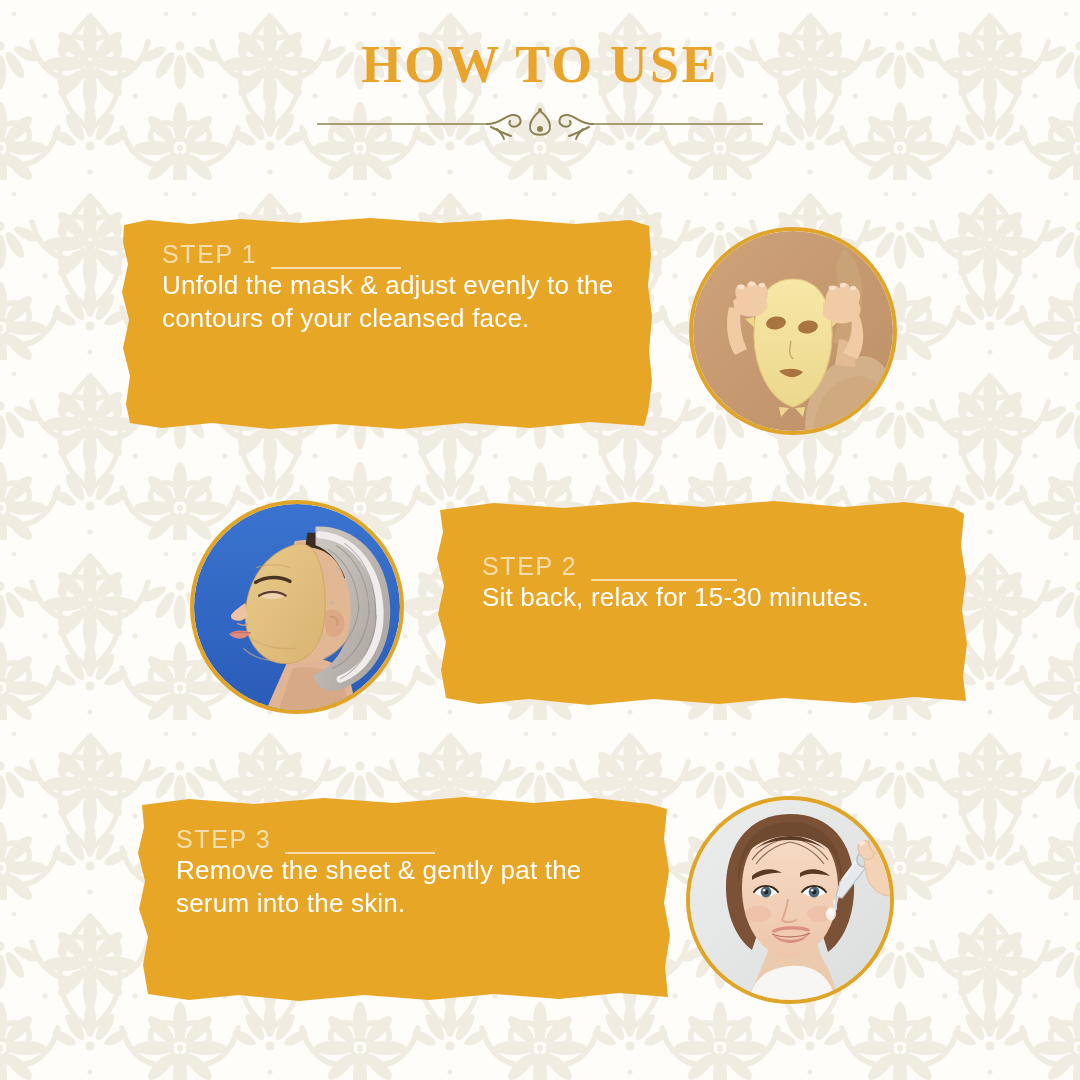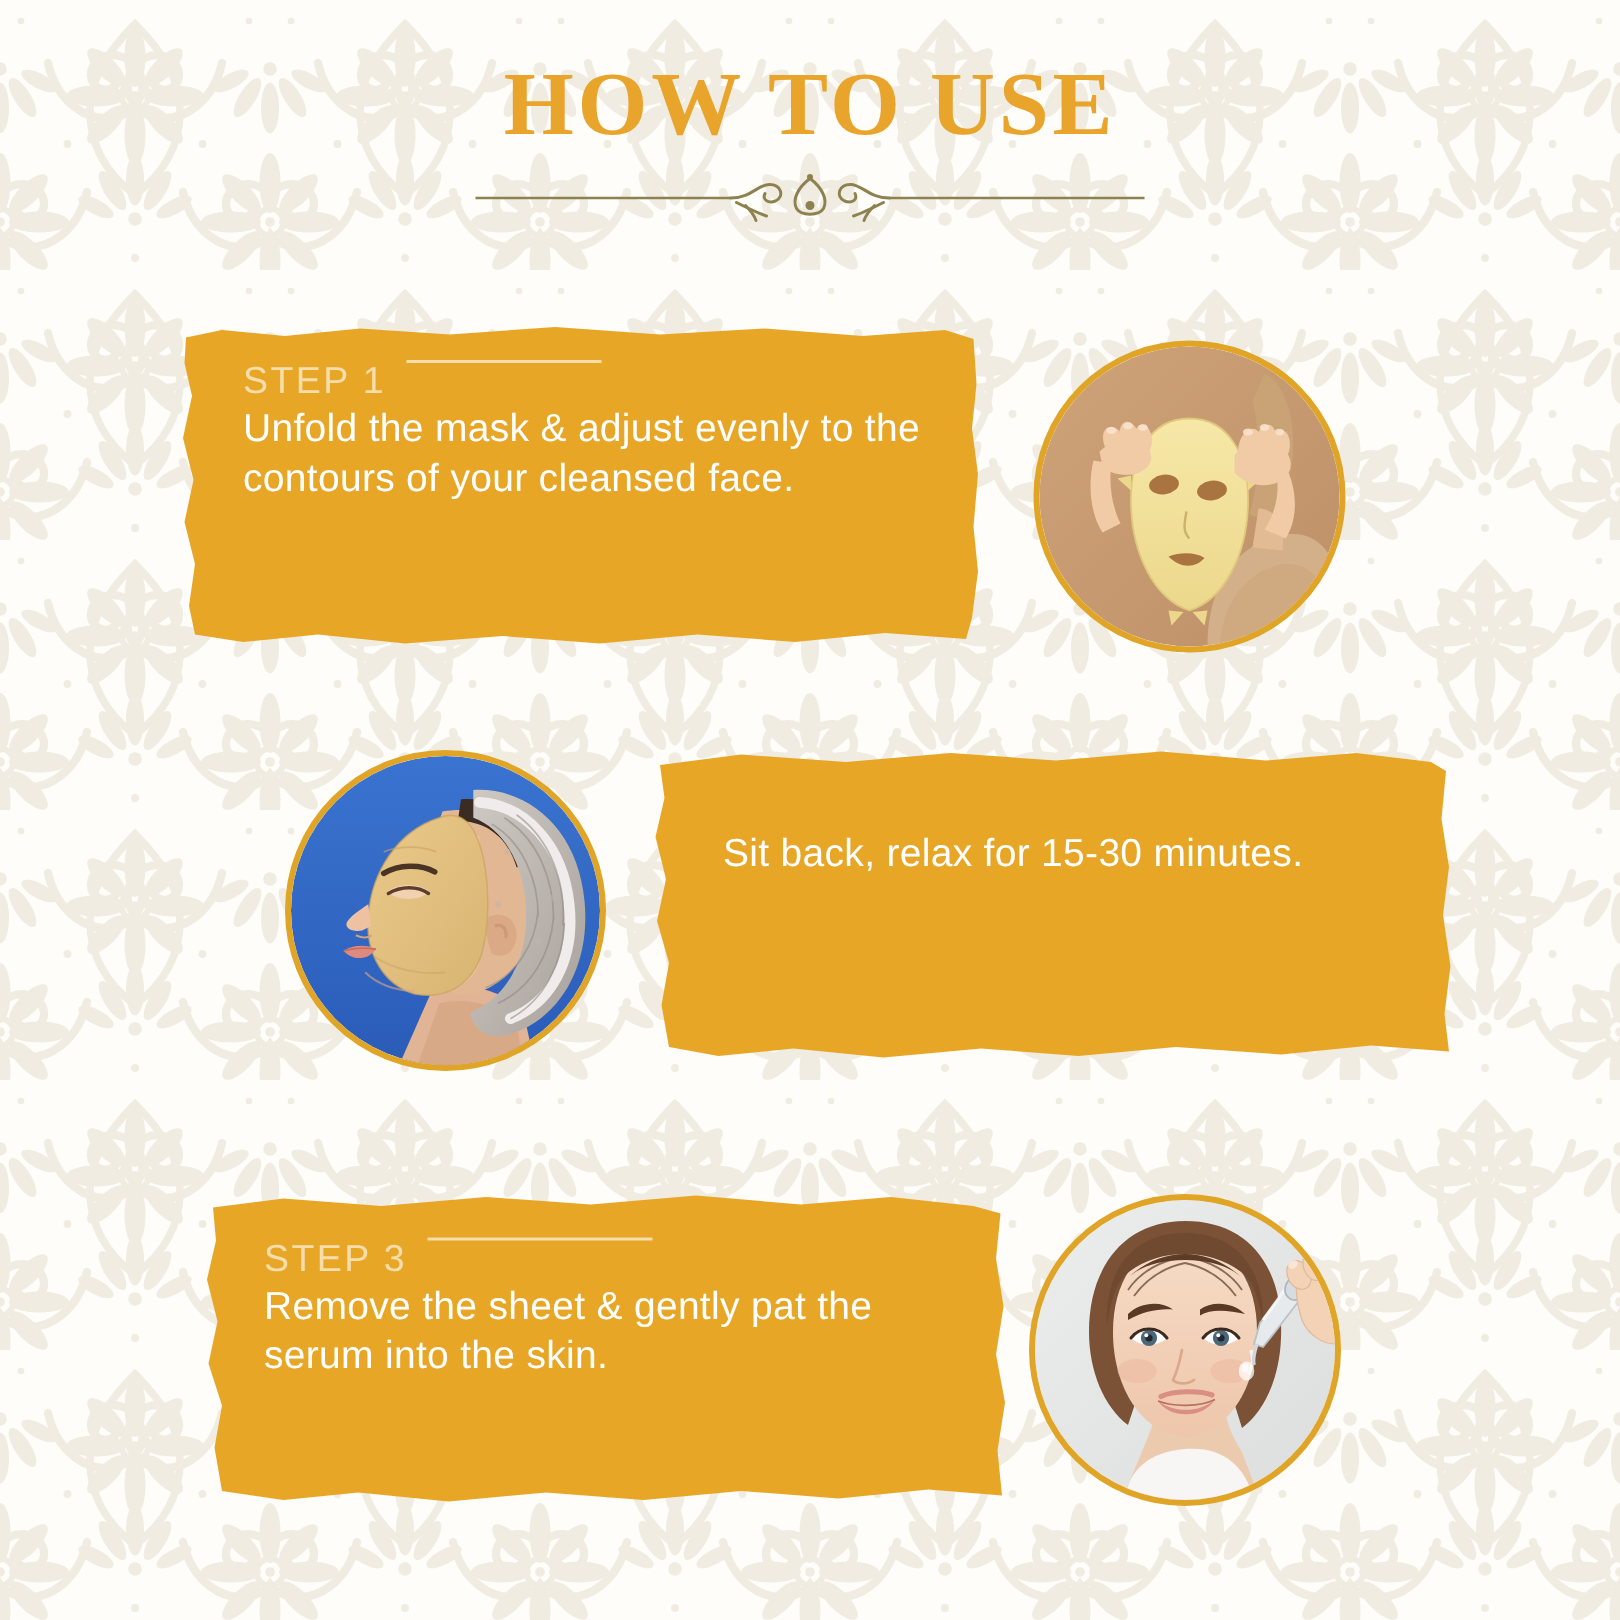--- a/index.html
+++ b/index.html
@@ -41,21 +41,21 @@
     top: 0; left: 0;
     width: 1080px;
     z-index: 5;
     text-align: center;
   }
   #page-title {
     margin: 0;
     padding-top: 38px;
     font-family: "Liberation Serif", "DejaVu Serif", serif;
     font-weight: 700;
-    font-size: 60px;
+    font-size: 52px;
     letter-spacing: 2.5px;
     color: #e9a42b;
     line-height: 1.05;
   }
   #divider {
     position: relative;
     width: 450px;
     height: 34px;
     margin: 14px auto 0 auto;
   }
@@ -76,21 +76,21 @@
   .card-paint svg { display:block; width:100%; height:100%; }
   .card-inner {
     position: relative;
     z-index: 1;
     height: 100%;
     box-sizing: border-box;
   }
 
   .step-label-row {
     display: flex;
-    align-items: flex-start;
+    align-items: flex-end;
     gap: 14px;
   }
   .step-label {
     font-size: 25px;
     letter-spacing: 1.6px;
     font-weight: 400;
     color: rgba(255,255,255,0.62);
     white-space: nowrap;
     font-family: "Liberation Sans", sans-serif;
   }
@@ -268,20 +268,24 @@
   <div class="step-card" id="step-card-2">
     <div class="card-paint">
       <svg viewBox="0 0 534 216" preserveAspectRatio="none" xmlns="http://www.w3.org/2000/svg">
         <path fill="#e8a626" d="M6,12 L60,5 L130,10 L200,4 L270,9 L340,3 L410,9 L470,4 L520,10 L530,16
           L527,48 L532,80 L528,112 L533,146 L529,178 L532,203
           L480,199 L420,205 L350,200 L285,206 L220,201 L155,207 L95,201 L45,206 L12,200
           L7,172 L12,144 L4,116 L10,88 L3,60 L9,34 Z"></path>
       </svg>
     </div>
     <div class="card-inner">
+      <div class="step-label-row">
+        <span class="step-label">STEP 2</span>
+        <span class="step-rule"></span>
+      </div>
       <div class="step-text">Sit back, relax for 15-30 minutes.</div>
     </div>
   </div>
 
   <div class="step-card" id="step-card-3">
     <div class="card-paint">
       <svg viewBox="0 0 538 217" preserveAspectRatio="none" xmlns="http://www.w3.org/2000/svg">
         <path fill="#e8a626" d="M8,10 L55,4 L120,9 L190,3 L260,8 L330,2 L400,8 L460,3 L515,9 L533,14
           L530,44 L535,76 L530,108 L536,140 L531,172 L534,202
           L485,198 L425,204 L360,199 L295,205 L230,200 L165,206 L105,200 L55,205 L14,199

